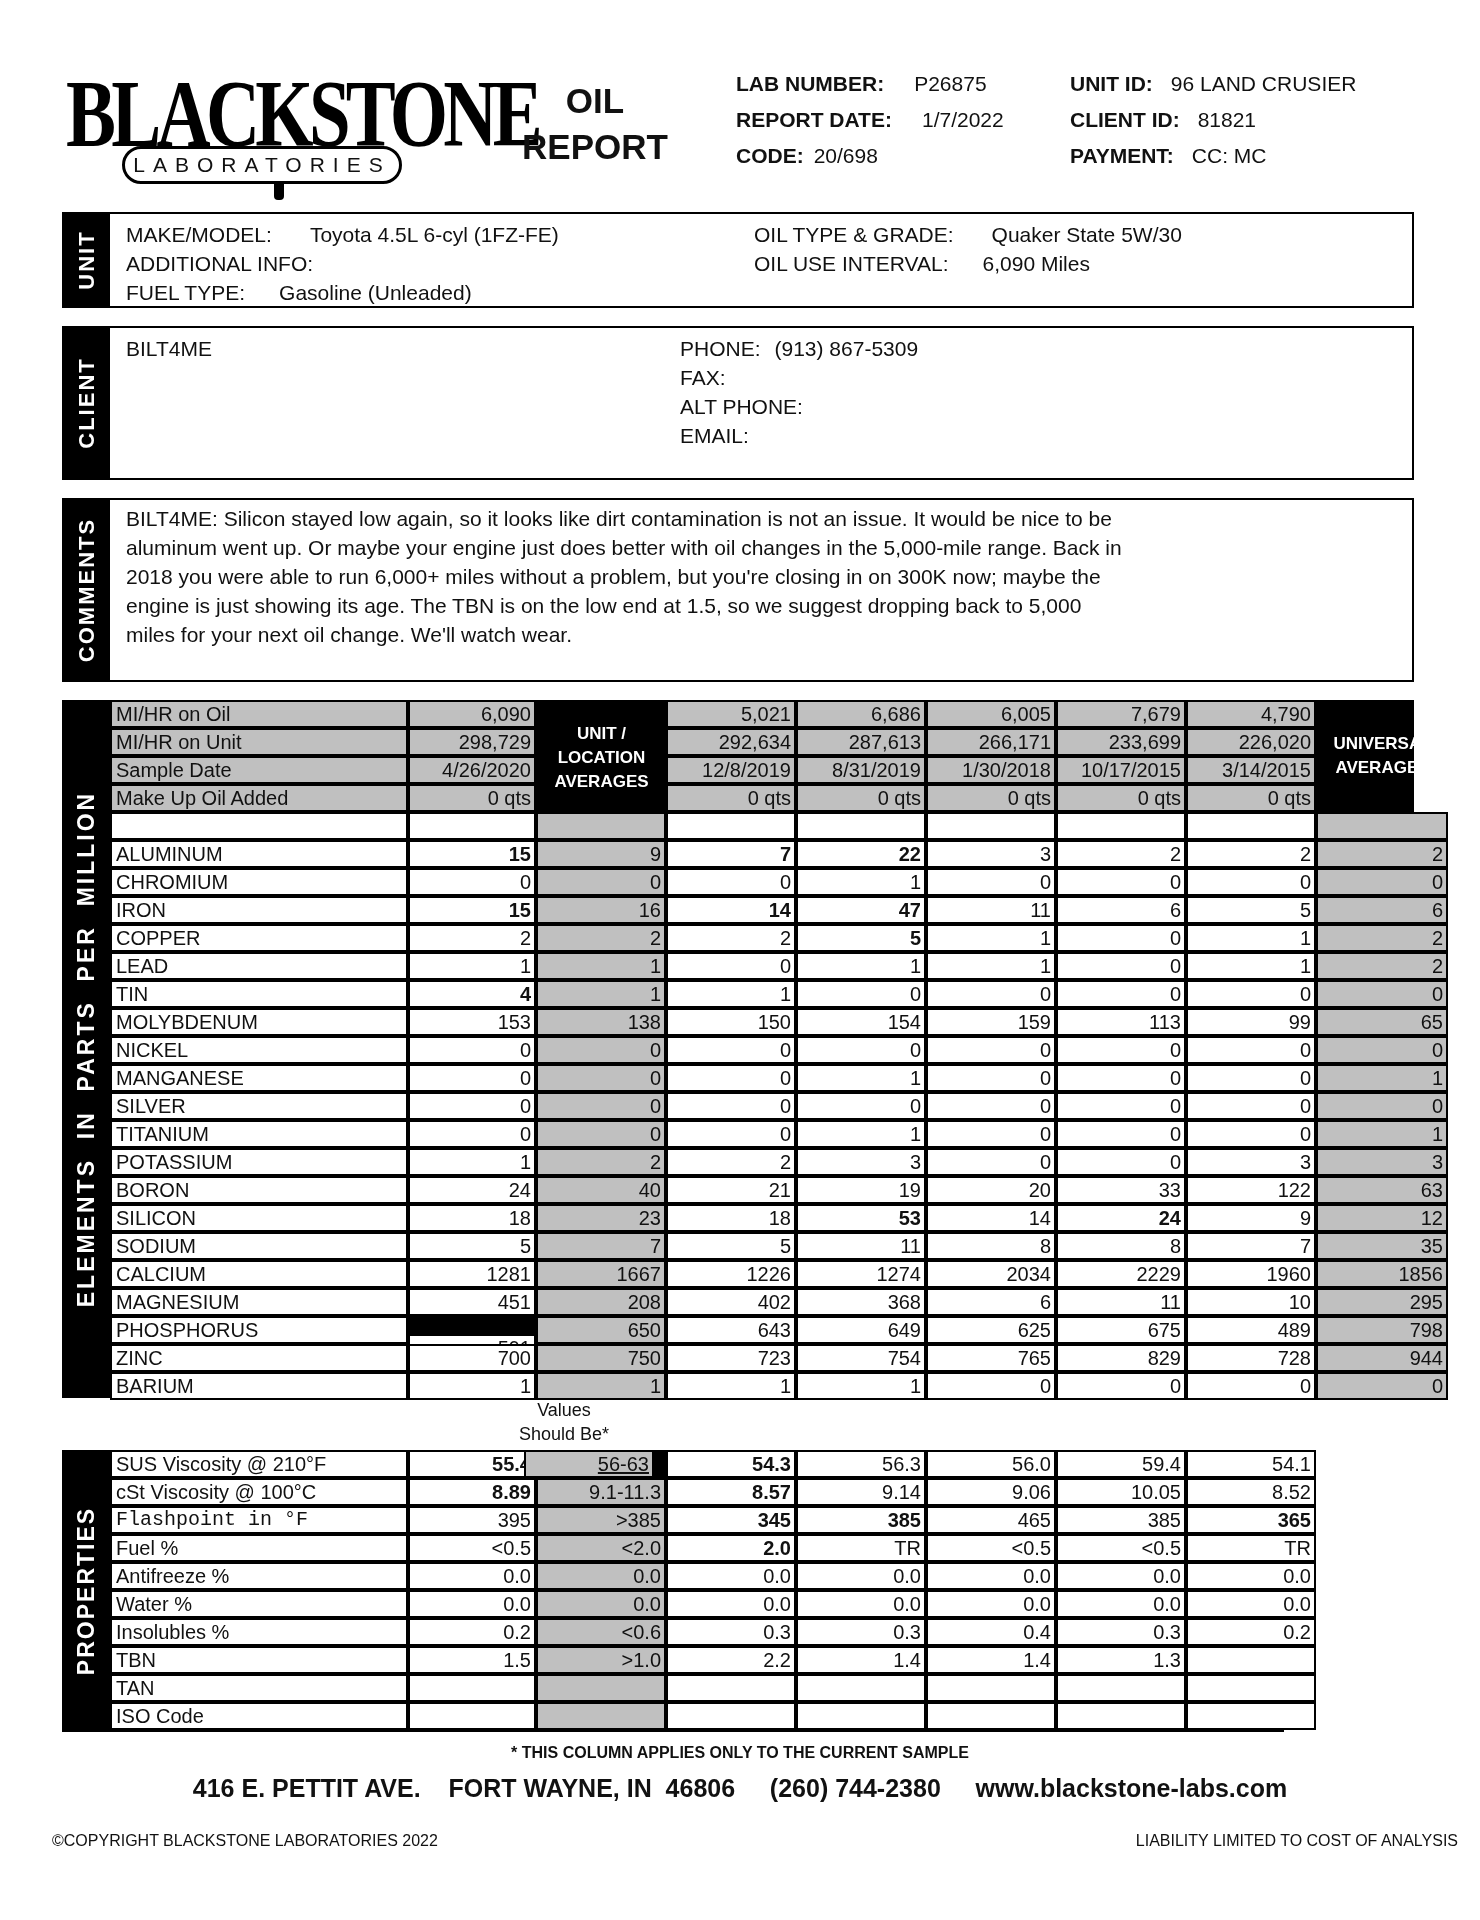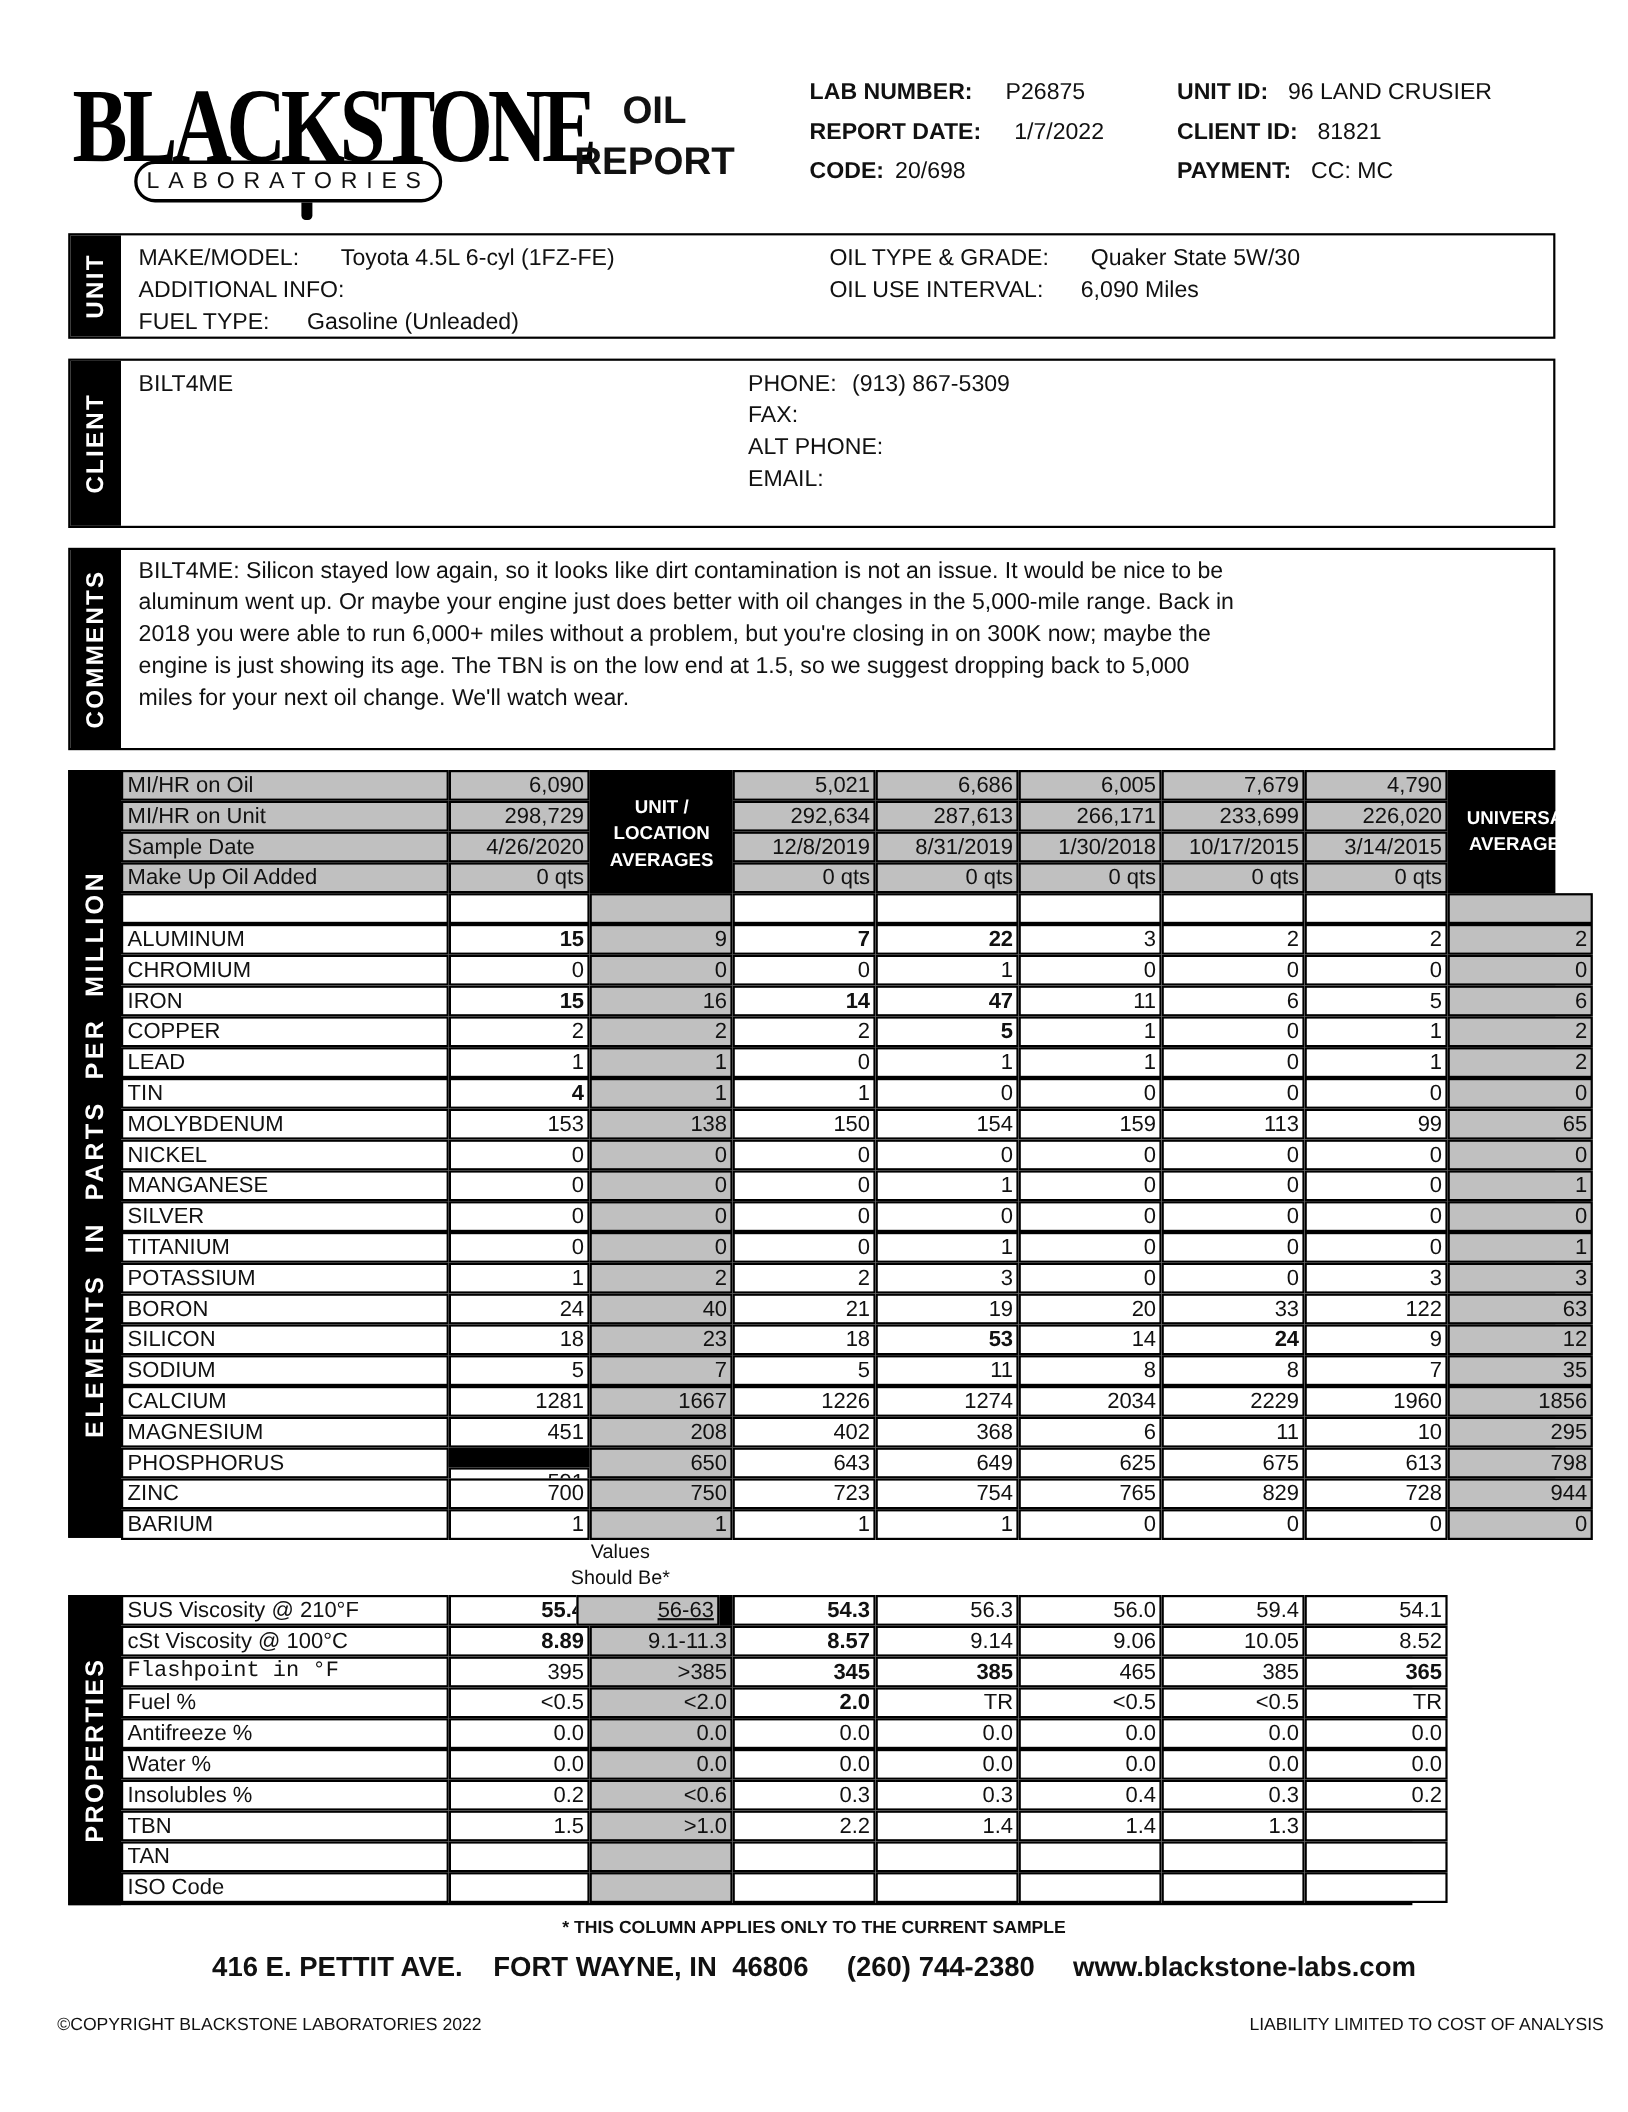--- a/index.html
+++ b/index.html
@@ -304,21 +304,21 @@
     <div class="cell white num" style="left: 994px; top: 588px; width: 130px; height: 28px;">11</div>
     <div class="cell white num" style="left: 1124px; top: 588px; width: 130px; height: 28px;">10</div>
     <div class="cell gray num" style="left: 1254px; top: 588px; width: 132px; height: 28px;">295</div>
     <div class="cell white lbl" style="left: 48px; top: 616px; width: 298px; height: 28px;">PHOSPHORUS</div>
     <div class="cell white num" style="left: 346px; top: 616px; width: 128px; height: 28px; margin-top: 18px;">591</div>
     <div class="cell gray num" style="left: 474px; top: 616px; width: 130px; height: 28px;">650</div>
     <div class="cell white num" style="left: 604px; top: 616px; width: 130px; height: 28px;">643</div>
     <div class="cell white num" style="left: 734px; top: 616px; width: 130px; height: 28px;">649</div>
     <div class="cell white num" style="left: 864px; top: 616px; width: 130px; height: 28px;">625</div>
     <div class="cell white num" style="left: 994px; top: 616px; width: 130px; height: 28px;">675</div>
-    <div class="cell white num" style="left: 1124px; top: 616px; width: 130px; height: 28px;">613</div>
+    <div class="cell white num" style="left: 1124px; top: 616px; width: 130px; height: 28px;">489</div>
     <div class="cell gray num" style="left: 1254px; top: 616px; width: 132px; height: 28px;">798</div>
     <div class="cell white lbl" style="left: 48px; top: 644px; width: 298px; height: 28px;">ZINC</div>
     <div class="cell white num" style="left: 346px; top: 644px; width: 128px; height: 28px;">700</div>
     <div class="cell gray num" style="left: 474px; top: 644px; width: 130px; height: 28px;">750</div>
     <div class="cell white num" style="left: 604px; top: 644px; width: 130px; height: 28px;">723</div>
     <div class="cell white num" style="left: 734px; top: 644px; width: 130px; height: 28px;">754</div>
     <div class="cell white num" style="left: 864px; top: 644px; width: 130px; height: 28px;">765</div>
     <div class="cell white num" style="left: 994px; top: 644px; width: 130px; height: 28px;">829</div>
     <div class="cell white num" style="left: 1124px; top: 644px; width: 130px; height: 28px;">728</div>
     <div class="cell gray num" style="left: 1254px; top: 644px; width: 132px; height: 28px;">944</div>

